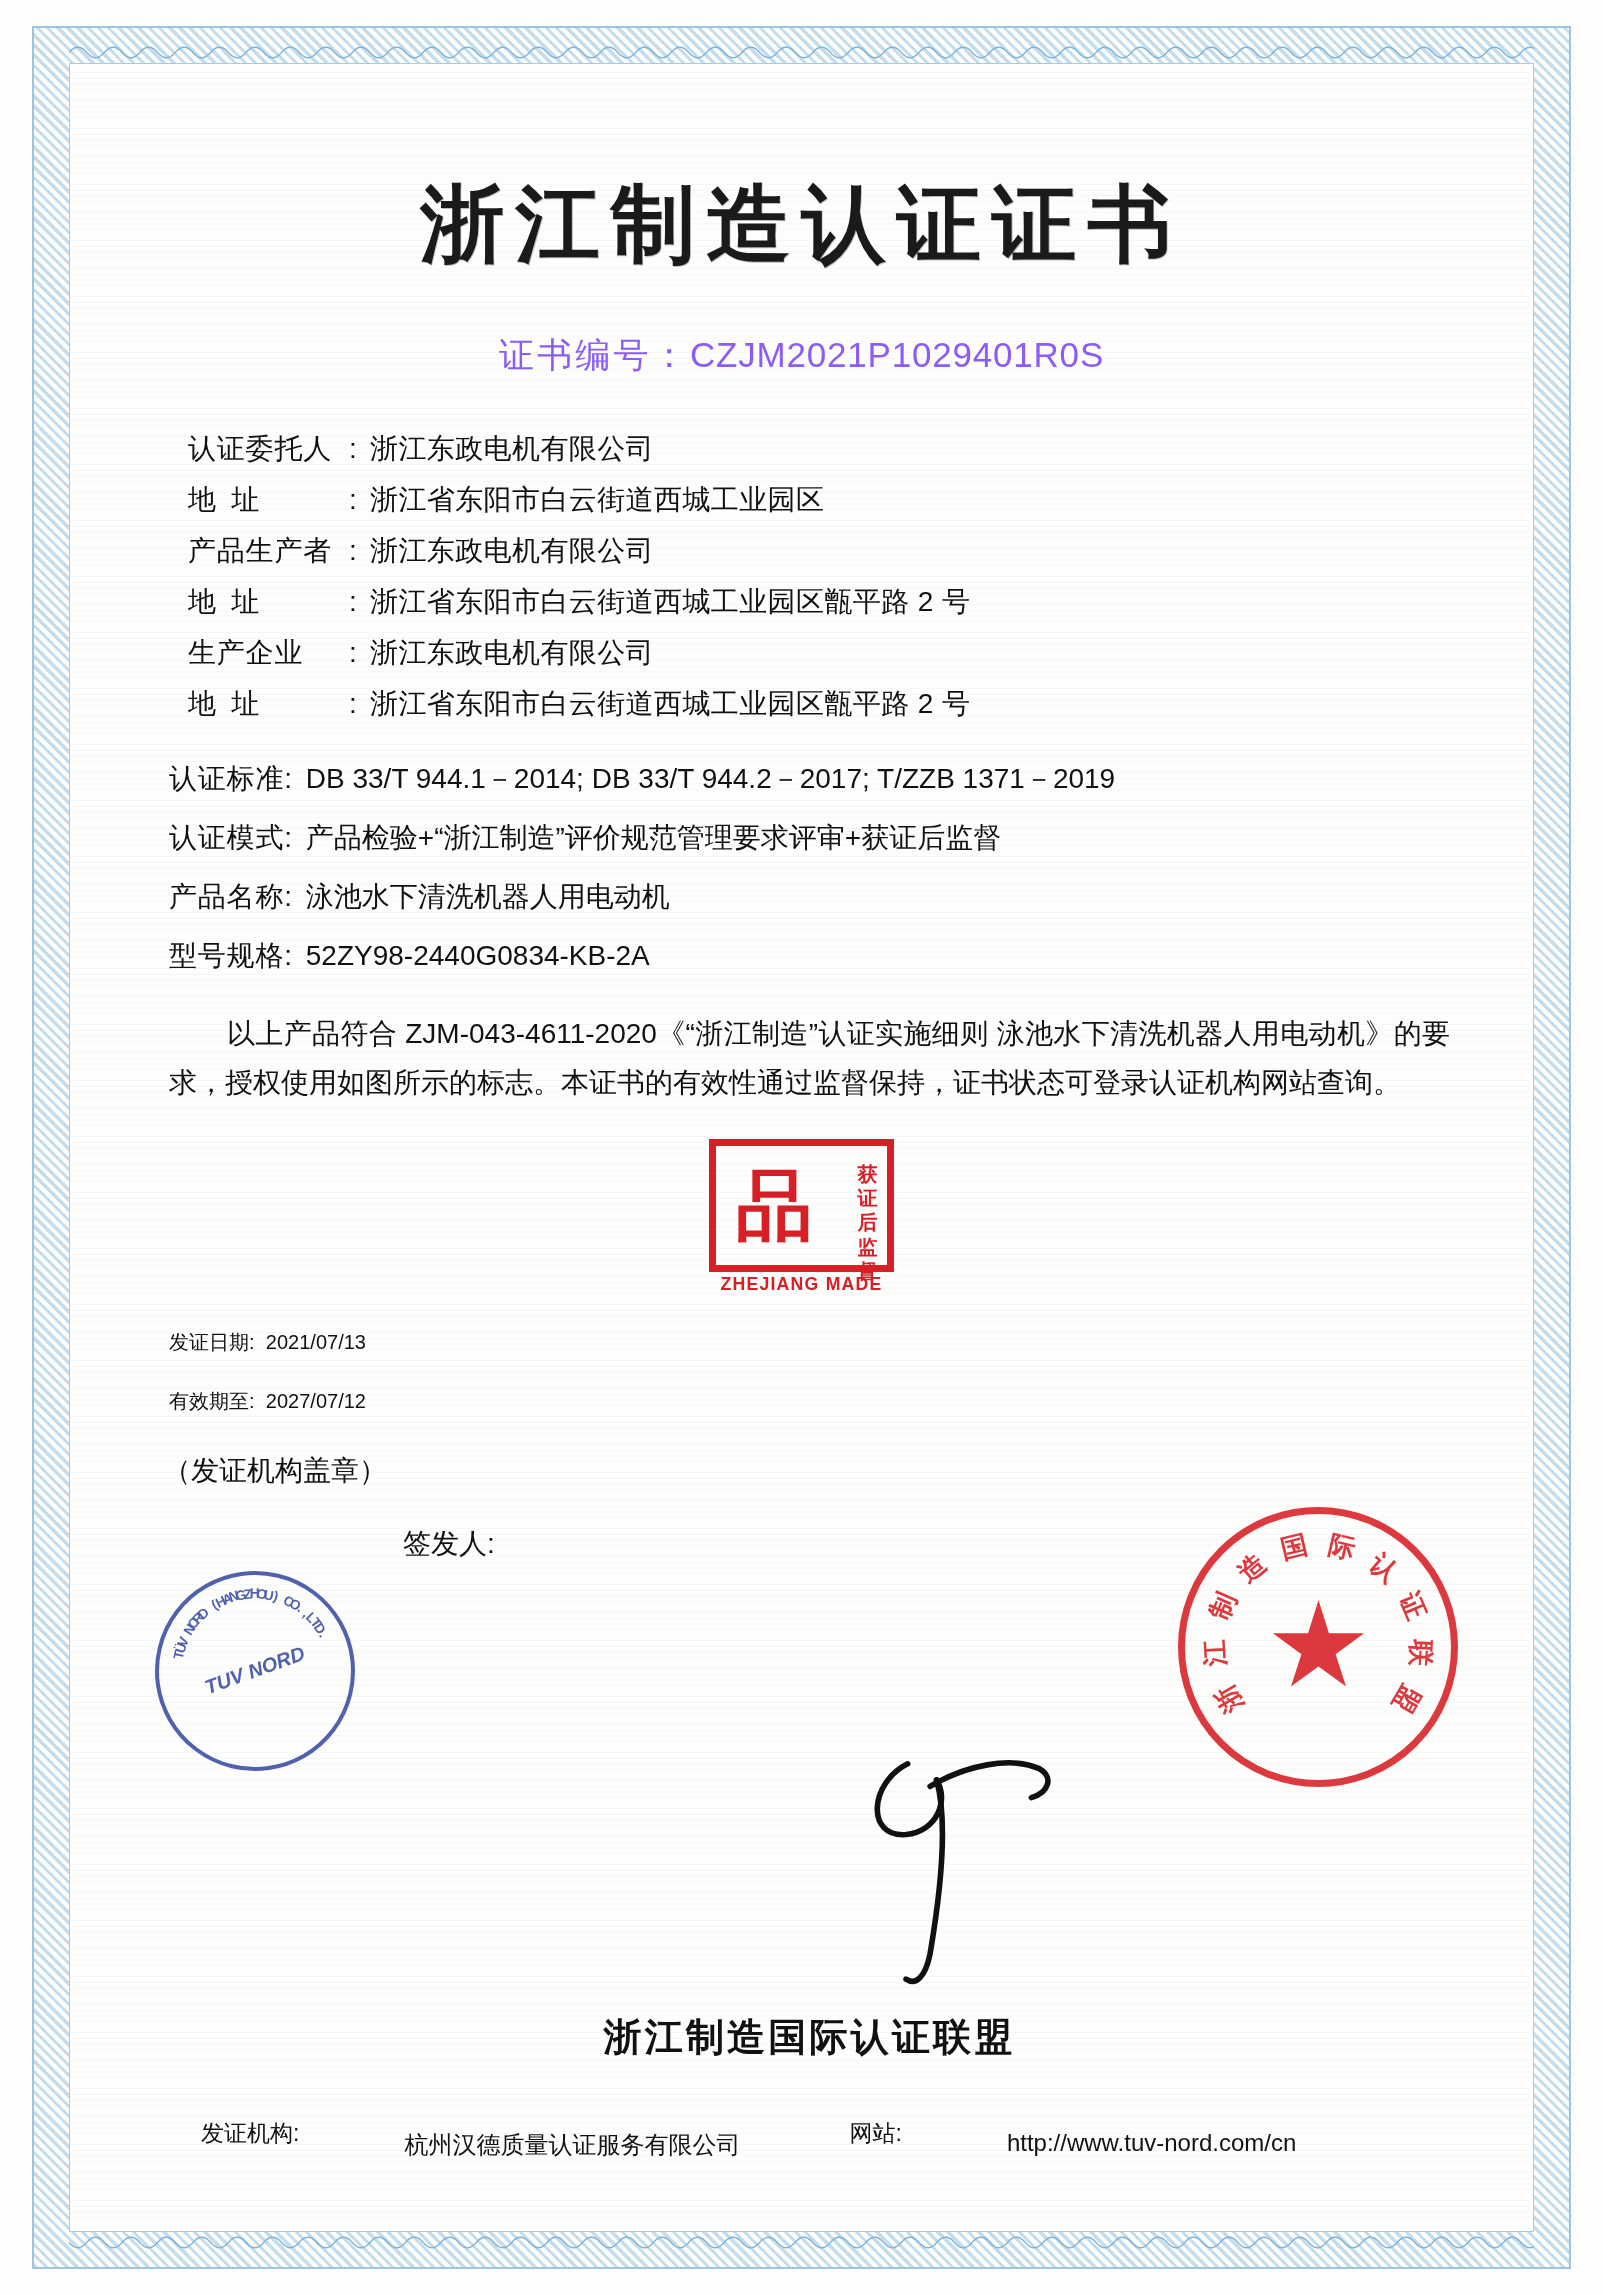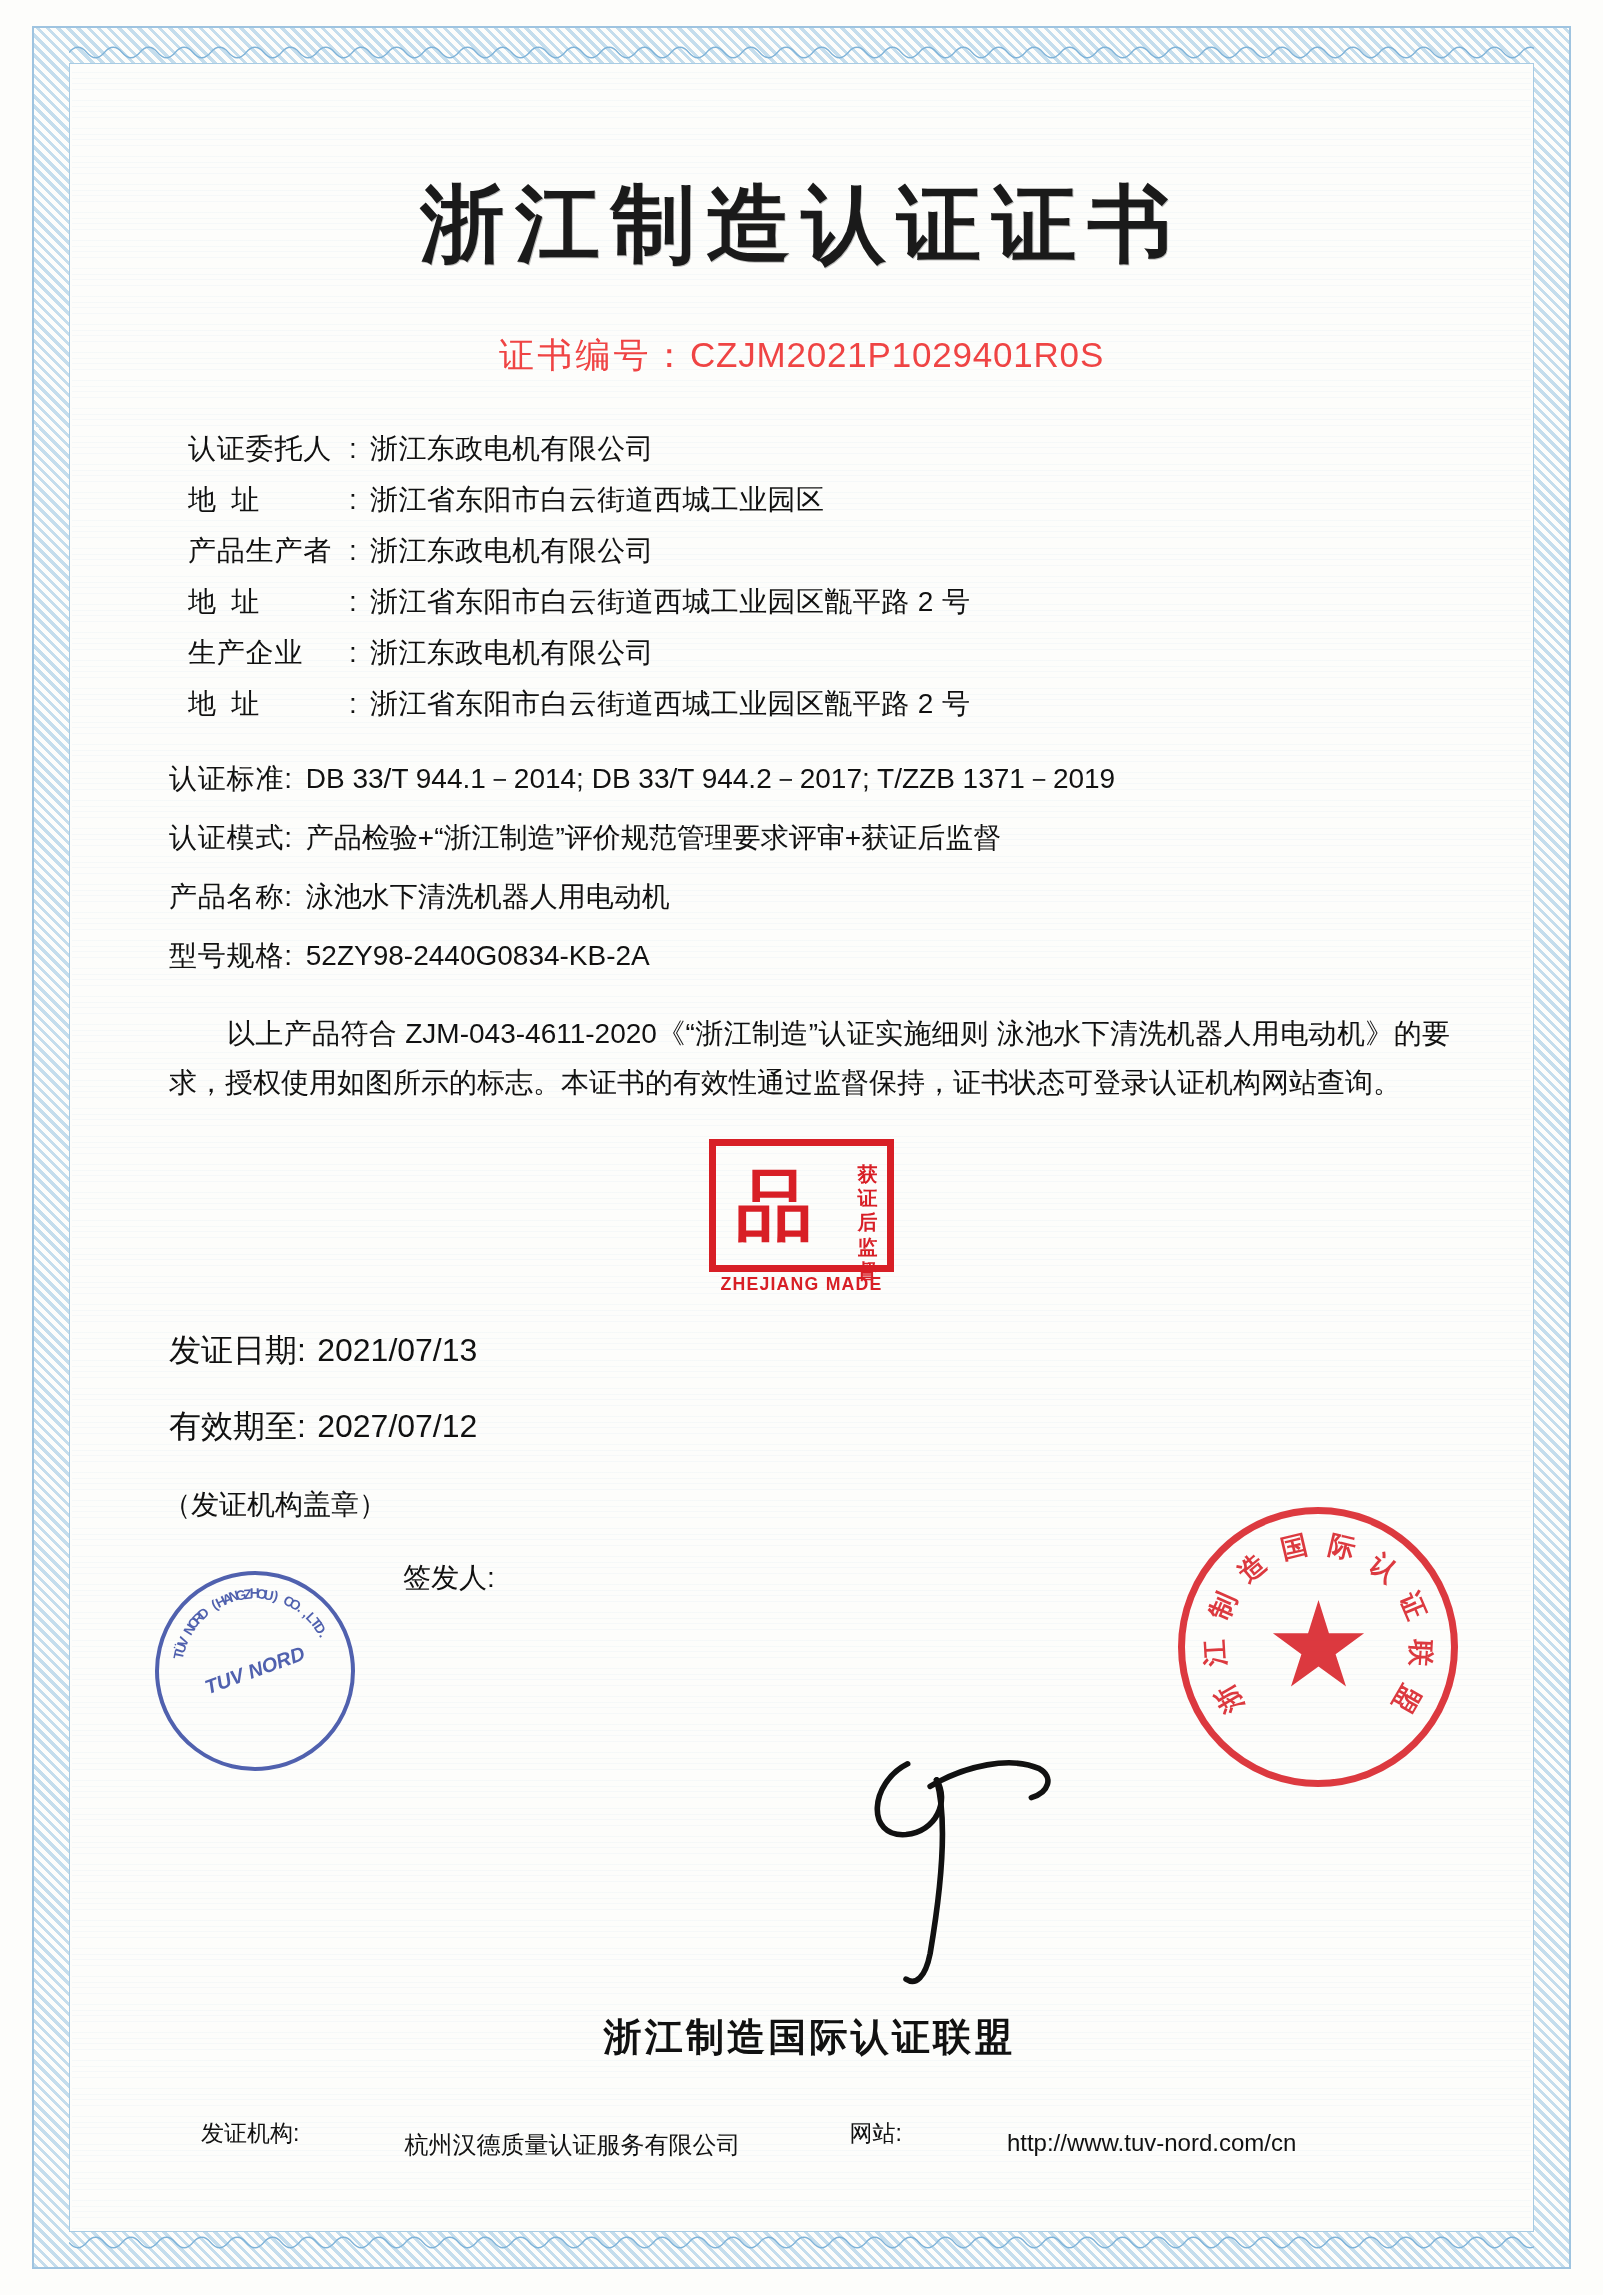--- a/index.html
+++ b/index.html
@@ -76,21 +76,21 @@
     color: #1a1a1a;
     margin-top: 71px;
     text-shadow: 0.8px 0.8px 0 rgba(0,0,0,0.25);
   }
 
   .cert-no {
     text-align: center;
     font-size: 35px;
     margin-top: 50px;
     letter-spacing: 0.8px;
-    color: #ef4444;
+    color: #8b5cf6;
   }
   .cert-no .label { letter-spacing: 3.2px; }
   .cert-no .value { font-weight: normal; }
 
   .fields {
     margin-top: 56px;
     padding-left: 48px;
     padding-right: 24px;
   }
   .field-row {
@@ -200,21 +200,21 @@
     color: #d81f26;
     font-size: 17.7px;
     font-weight: bold;
     letter-spacing: 1.2px;
   }
 
   
   .dates {
     margin-top: 29px;
     padding-left: 48px;
-    font-size: 32px;
+    font-size: 20px;
   }
   .date-row {
     display: flex;
     align-items: baseline;
     margin-bottom: 32px;
     white-space: nowrap;
   }
   .date-label { flex: 0 0 auto; margin-right: 11.3px; }
 
   .issuer-note {

